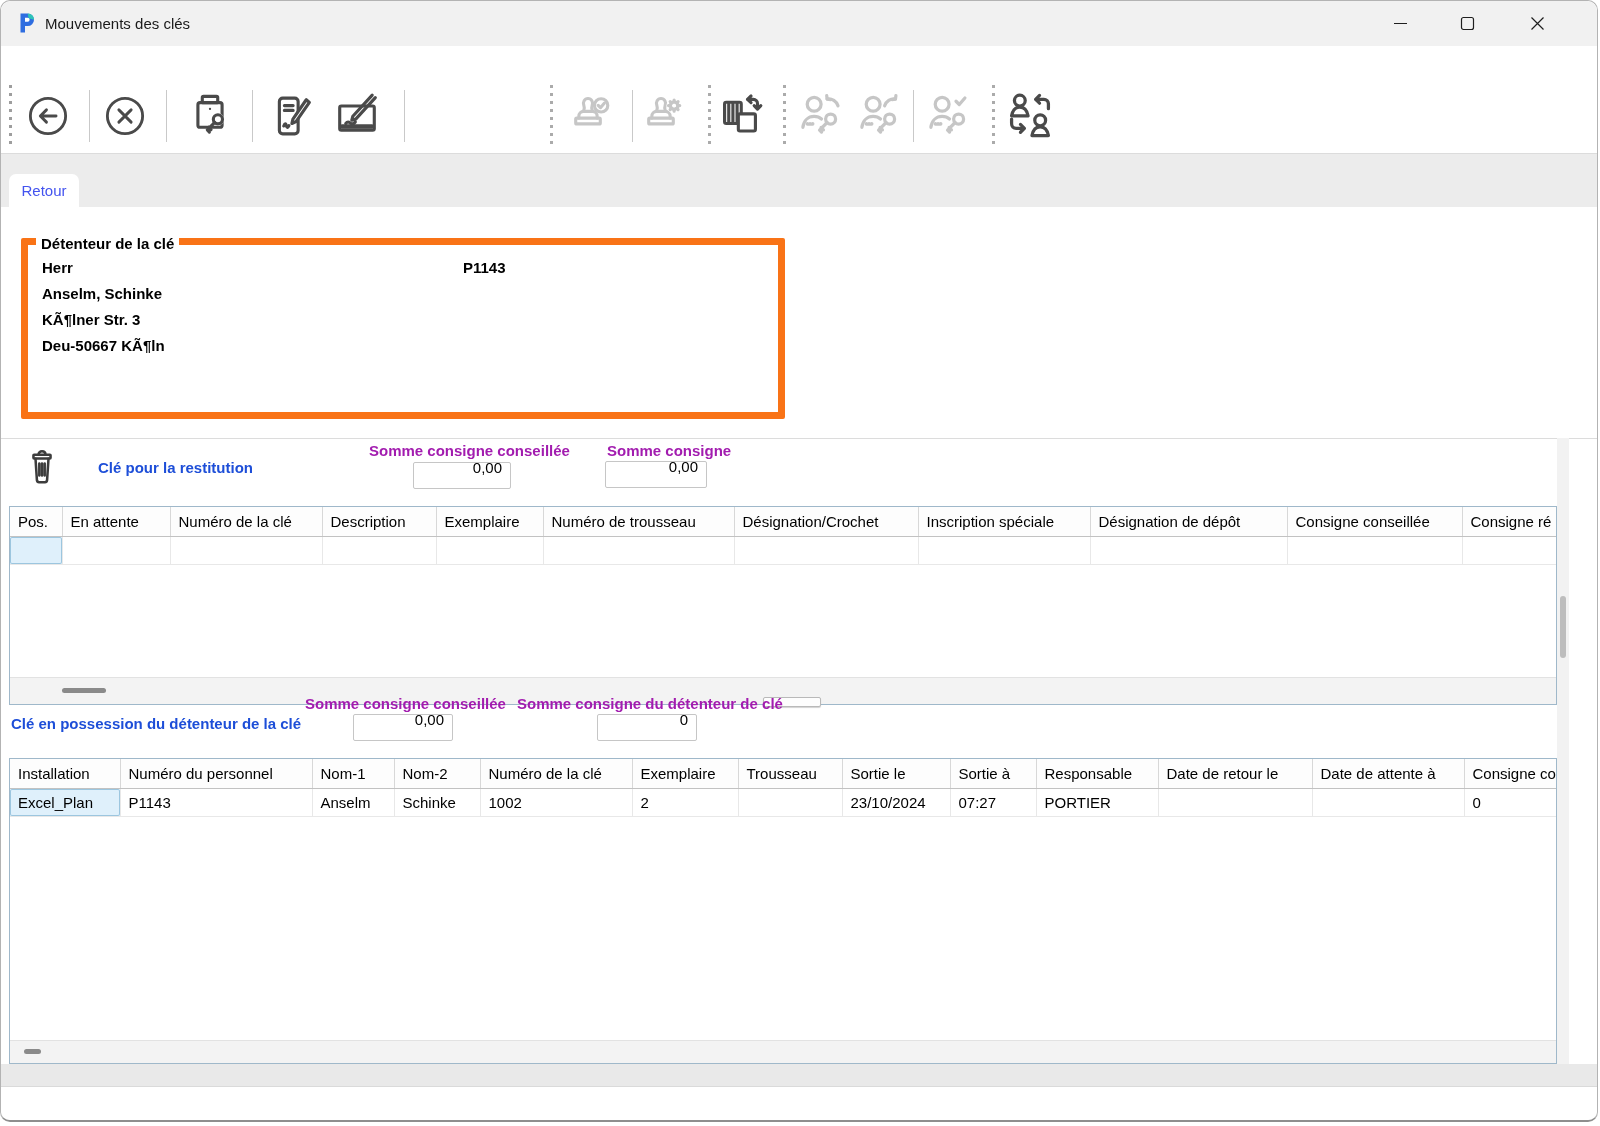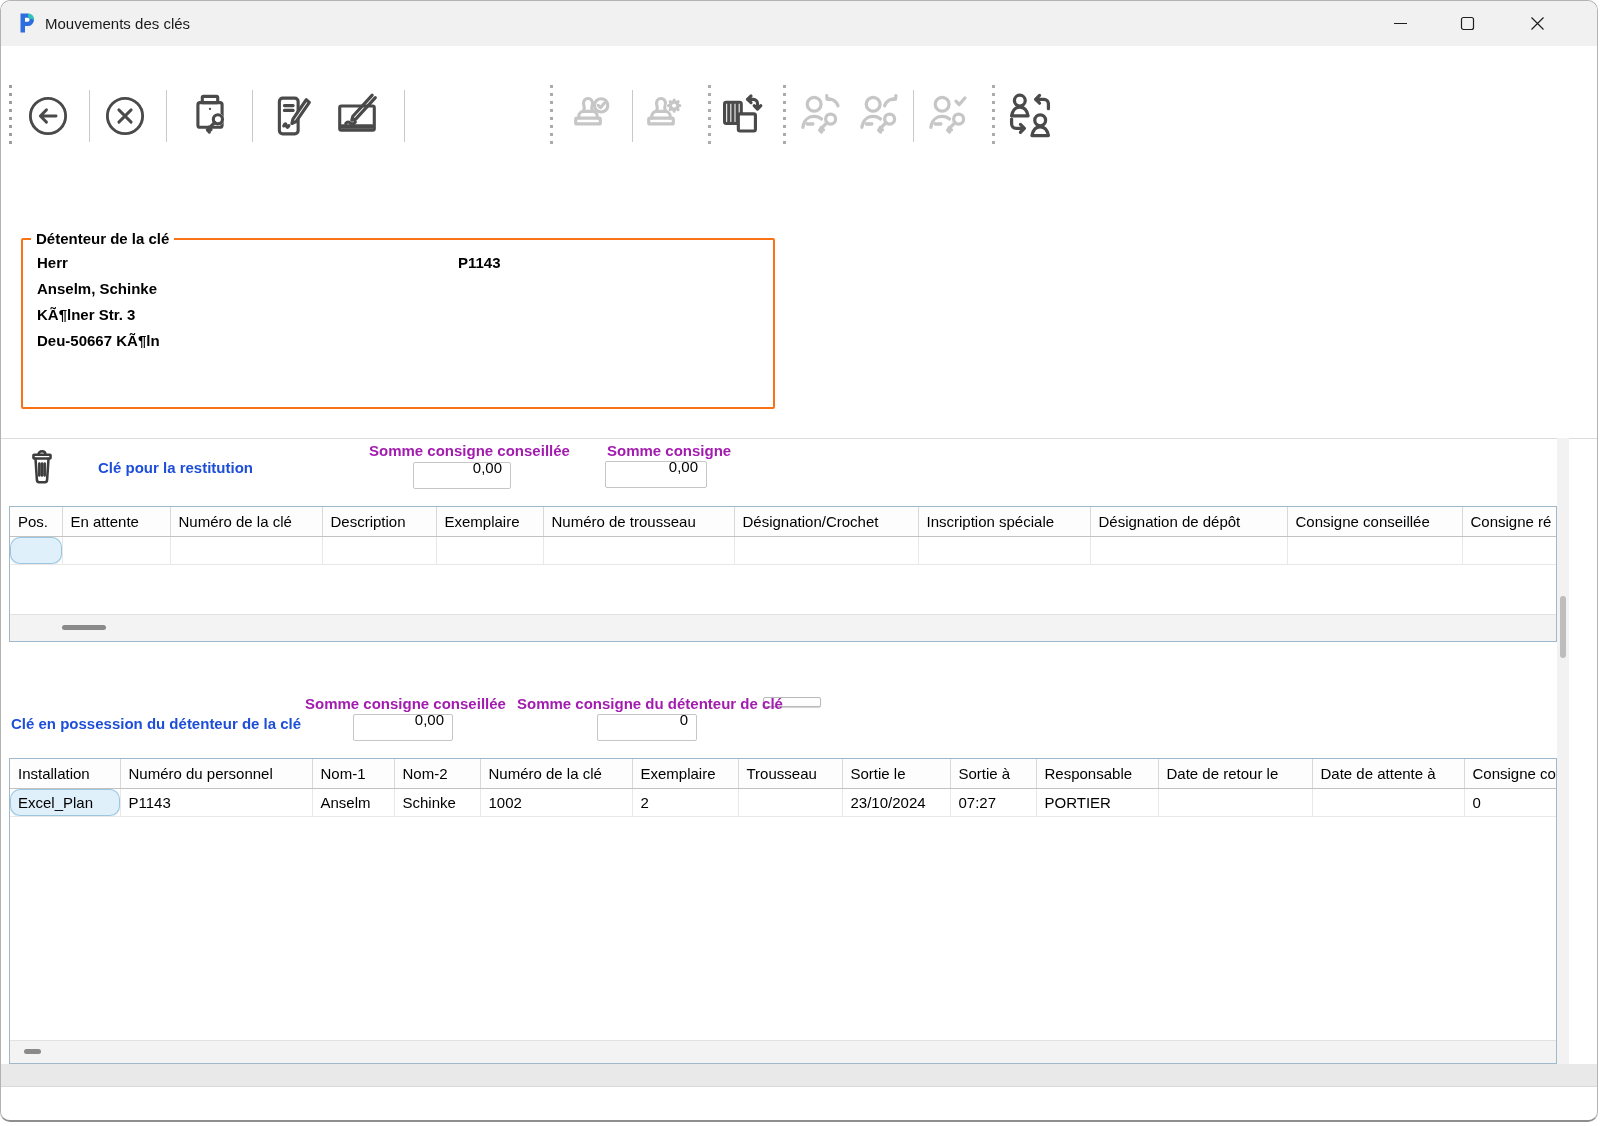--- a/index.html
+++ b/index.html
@@ -21,39 +21,39 @@
   .tbtn{display:flex;align-items:center;justify-content:center;color:#4a4a4a;}
   .tbtn.disabled{color:#c6c6c6;}
   .tb-sep{width:1px;height:52px;background:#c9c9c9;}
   .tb-dsep{width:3px;height:62px;background:repeating-linear-gradient(to bottom,#ababab 0 3px,transparent 3px 8px);}
   .tb-grip{width:3px;height:62px;background:repeating-linear-gradient(to bottom,#9e9e9e 0 3px,transparent 3px 8px);}
   
   .tabstrip{position:absolute;top:152px;left:0;right:0;height:53px;background:#ececec;border-top:1px solid #dcdcdc;}
   .tab{position:absolute;left:8px;top:20px;width:70px;height:33px;background:#fff;border-radius:7px 7px 0 0;
     display:flex;align-items:center;justify-content:center;font-size:15px;color:#4353ef;}
   
-  .holder-box{position:absolute;left:20px;top:237px;width:750px;height:167px;border:2px solid #f97316;border-radius:2px;}
+  .holder-box{position:absolute;left:20px;top:237px;width:750px;height:167px;border:7px solid #f97316;border-radius:2px;}
   .holder-legend{position:absolute;left:8px;top:-10px;background:#fff;padding:0 5px;font-size:15px;font-weight:bold;color:#000;}
   .holder-line{position:absolute;left:14px;font-size:15px;font-weight:bold;color:#000;white-space:nowrap;}
   .holder-id{position:absolute;left:435px;top:14px;font-size:15px;font-weight:bold;color:#000;}
   
   .hdiv{position:absolute;left:0;right:0;height:0;border-top:1px solid #dcdcdc;}
   .sec-label{position:absolute;font-size:15px;font-weight:bold;color:#1d4ed8;white-space:nowrap;}
   .field-label{position:absolute;font-size:15px;font-weight:bold;color:#a21caf;white-space:nowrap;}
   .num-input{position:absolute;height:27px;border:1px solid #c6c6c6;border-radius:2px;background:#fff;
     font-family:"Liberation Sans",sans-serif;font-size:15px;color:#000;text-align:right;padding:0 8px 16px 4px;box-sizing:border-box;}
   .trash{position:absolute;left:22px;top:444px;color:#3d3d3d;}
   
   .tbl-wrap{position:absolute;left:8px;background:#fff;border:1px solid #9fb8ca;overflow:hidden;box-sizing:border-box;}
   .tbl-wrap table{border-collapse:collapse;table-layout:fixed;}
   .tbl-wrap th{height:29px;font-weight:normal;font-size:15px;color:#000;text-align:left;padding:0 8px;
     background:#fdfdfd;border-right:1px solid #d8d8d8;border-bottom:1px solid #c2c2c2;white-space:nowrap;overflow:hidden;}
   .tbl-wrap td{height:27px;font-size:15px;color:#000;padding:0 8px;border-right:1px solid #e8e8e8;
     border-bottom:1px solid #e8e8e8;white-space:nowrap;overflow:hidden;background:#fff;}
-  .tbl-wrap td.sel{background:#dff0fb;box-shadow:inset 0 0 0 1px #9cc6df;border-radius:10px;}
+  .tbl-wrap td.sel{background:#dff0fb;box-shadow:inset 0 0 0 1px #9cc6df;border-radius:2px;}
   .hscroll{position:absolute;left:0;right:0;bottom:0;background:#f3f3f3;border-top:1px solid #e2e2e2;}
   .hthumb{position:absolute;background:#8a8a8a;border-radius:2.5px;height:5px;}
   .vscroll{position:absolute;left:1556px;top:437px;width:12px;height:626px;background:#f2f2f2;}
   .vthumb{position:absolute;left:3px;top:158px;width:6px;height:62px;background:#bdbdbd;border-radius:3px;}
   .splitter{position:absolute;left:762px;top:696px;width:56px;height:8px;background:#fdfdfd;
     border:1px solid #b9b9b9;border-radius:2px;box-shadow:0 1px 1px rgba(0,0,0,.18);}
   
   .bottom-strip{position:absolute;left:0;right:0;top:1063px;height:22px;background:#e9e9e9;}
   .statusbar{position:absolute;left:0;right:0;top:1085px;height:33px;background:#fff;border-top:1px solid #dadada;border-radius:0 0 10px 10px;}
 </style>
@@ -212,20 +212,25 @@
         <circle cx="16.7" cy="14" r="2.5"></circle>
         <path d="M12.9 21c.5-2.6 2-4 3.8-4s3.3 1.4 3.8 4z"></path>
         <path d="M20.5 8.6V6.4c0-1.2-.9-2.1-2.1-2.1h-3.6"></path>
           <path d="m16.4 2.5-1.8 1.8 1.8 1.8"></path>
         <path d="M3.5 13.4v2.2c0 1.2.9 2.1 2.1 2.1h3.6"></path>
           <path d="m7.6 15.9 1.8 1.8-1.8 1.8"></path>
       </svg>
     </div>
   </div>
 
+  <div class="tabstrip">
+    <div class="tab">
+      <span>Retour</span>
+    </div>
+  </div>
 
   <div class="holder-box">
     <span class="holder-legend">Détenteur de la clé</span>
     <div class="holder-line" style="top:14px">Herr</div>
     <div class="holder-id">P1143</div>
     <div class="holder-line" style="top:40px">Anselm, Schinke</div>
     <div class="holder-line" style="top:66px">KÃ¶lner Str. 3</div>
     <div class="holder-line" style="top:92px">Deu-50667 KÃ¶ln</div>
   </div>
 
@@ -235,21 +240,21 @@
     <rect x="6.6" y="5.2" width="10.8" height="2.4" rx="0.4"></rect>
     <path d="M7.9 7.8l.9 13.6c.1.7.6 1.2 1.3 1.2h3.8c.7 0 1.2-.5 1.3-1.2l.9-13.6"></path>
     <path d="M10.3 10.8v7.6M12 10.8v7.6M13.7 10.8v7.6"></path>
   </svg>
   <div class="sec-label" style="left:97px;top:458px">Clé pour la restitution</div>
   <div class="field-label" style="left:368px;top:441px">Somme consigne conseillée</div>
   <input class="num-input" style="left: 412px; top: 461px; width: 98px;" value="0,00">
   <div class="field-label" style="left:606px;top:441px">Somme consigne</div>
   <input class="num-input" style="left: 604px; top: 460px; width: 102px;" value="0,00">
 
-  <div class="tbl-wrap" id="keys-table" style="top:505px;width:1548px;height:136px">
+  <div class="tbl-wrap" id="keys-table" style="top:505px;width:1548px;height:199px">
       <table style="width: 1582px;">
         <colgroup>
           <col style="width: 52px;">
           <col style="width: 108px;">
           <col style="width: 152px;">
           <col style="width: 114px;">
           <col style="width: 107px;">
           <col style="width: 191px;">
           <col style="width: 184px;">
           <col style="width: 172px;">

